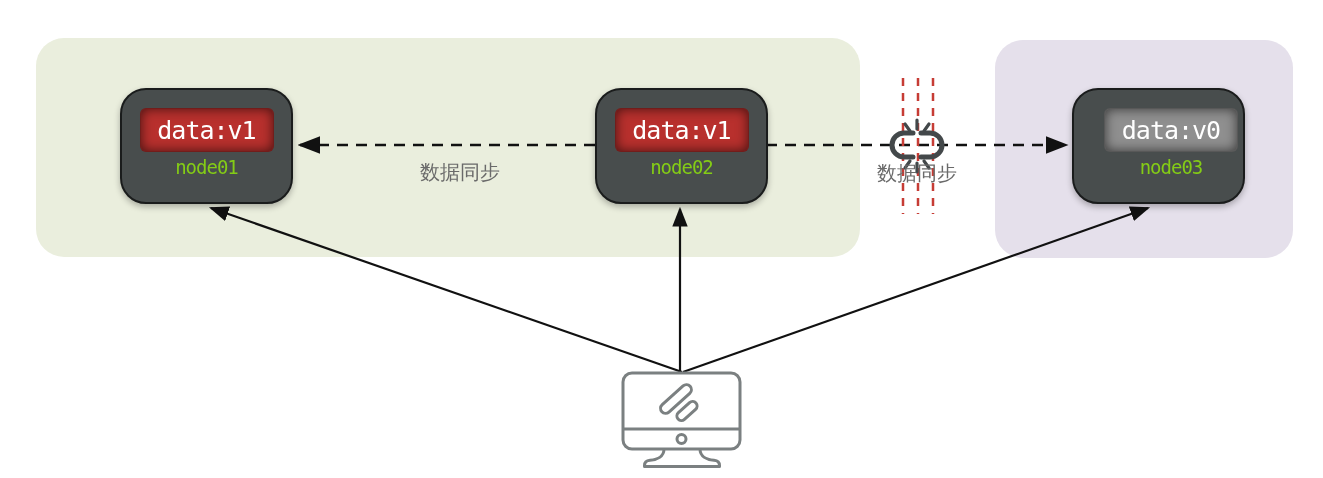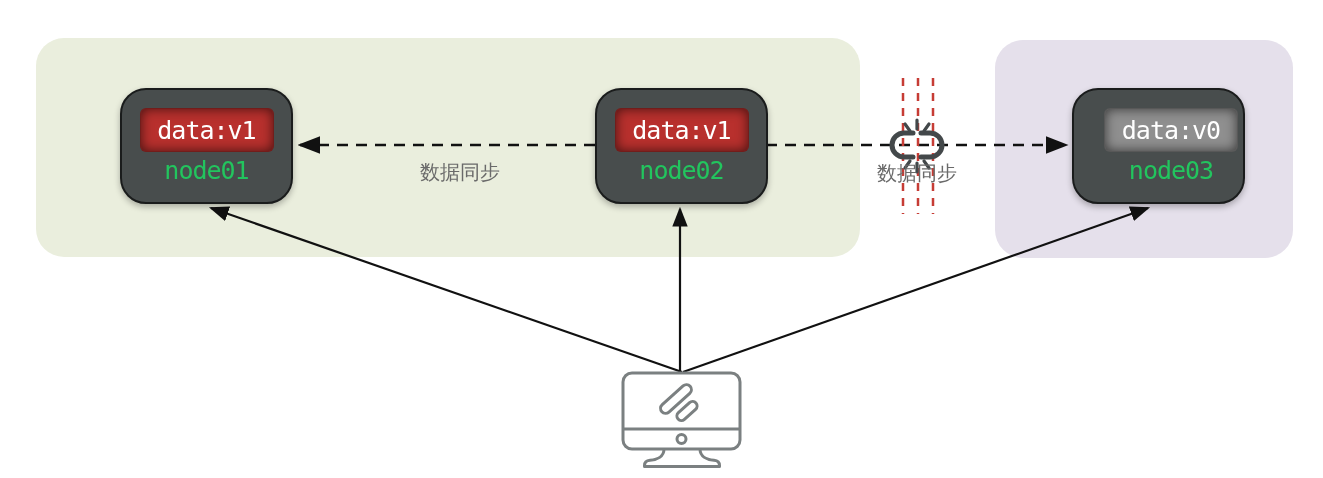--- a/index.html
+++ b/index.html
@@ -24,21 +24,21 @@
     width:134px;height:44px;box-sizing:border-box;border-radius:6px;
     display:flex;align-items:center;justify-content:center;
     font-family:"DejaVu Sans Mono",monospace;font-size:25px;color:#ffffff;
     box-shadow:inset 0 0 12px rgba(0,0,0,.62);border:1px solid rgba(0,0,0,.38);
     letter-spacing:-1px;
   }
   .data-red{background:#b8302d;}
   .data-gray{background:#8f8f8f;}
   .node-label{
     margin-top:4px;font-family:"DejaVu Sans Mono",monospace;
-    font-size:25px;color:#22c55e;letter-spacing:-1px;
+    font-size:19px;color:#84cc16;letter-spacing:-1px;
   }
   .sync-label{
     position:absolute;z-index:4;width:200px;text-align:center;
     font-size:20px;color:#6a6a6a;
   }
   .sync-label-a{left:360px;top:159px;}
   .sync-label-b{left:817px;top:160px;}
 </style>
 </head>
 <body>

